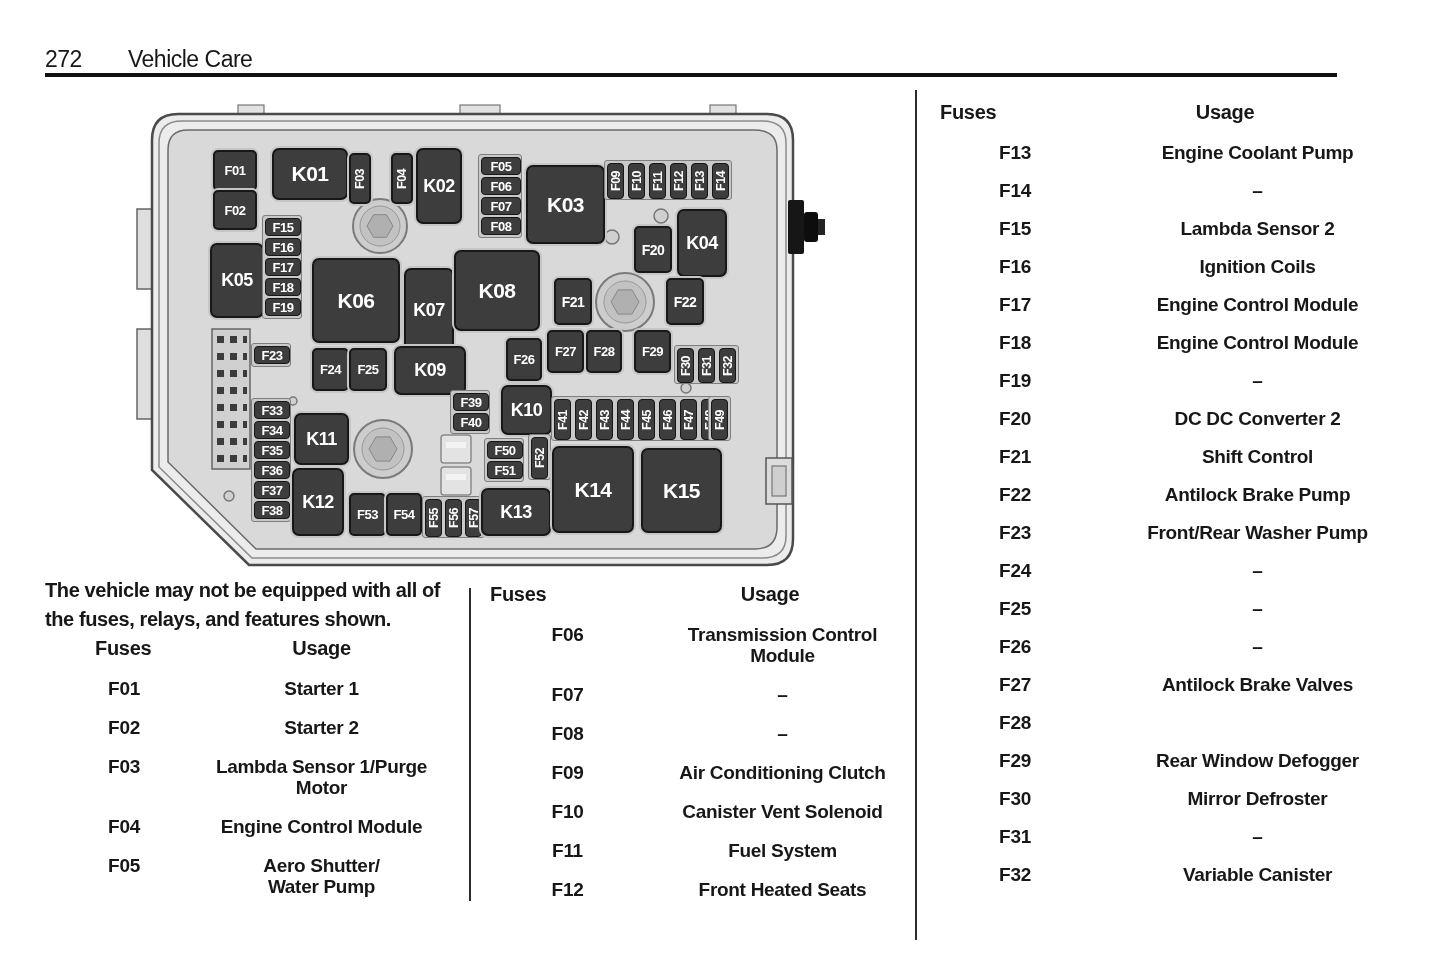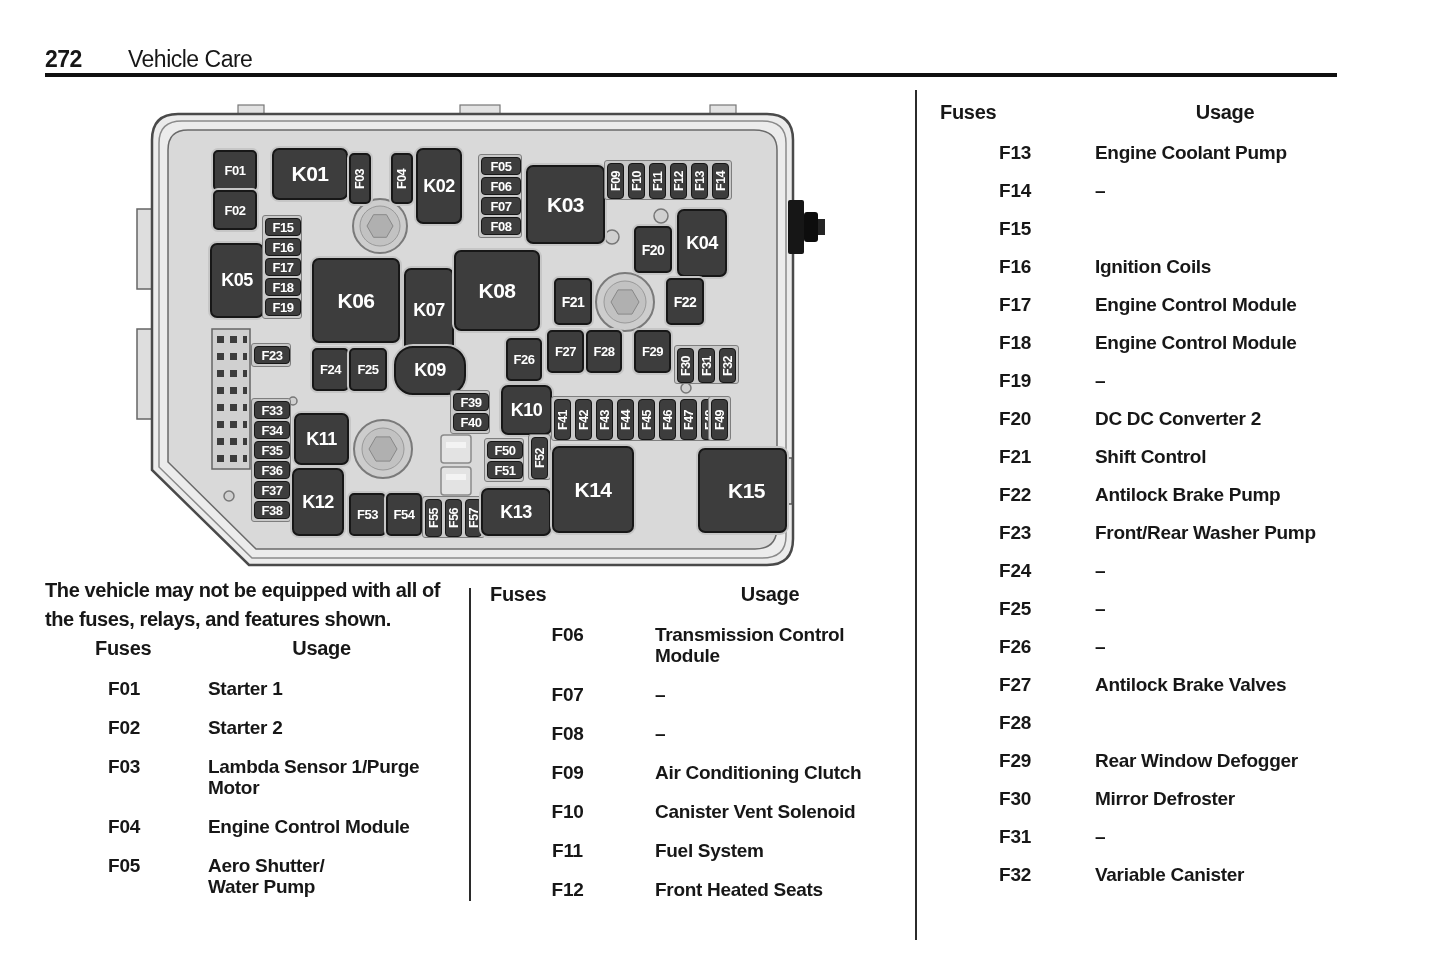--- a/index.html
+++ b/index.html
@@ -1,38 +1,38 @@
 <!DOCTYPE html>
 <html><head>
 <meta charset="utf-8">
 <style>
   html,body{margin:0;padding:0;background:#fff;}
   #page{position:relative;width:1445px;height:961px;background:#ffffff;overflow:hidden;
         font-family:"Liberation Sans",sans-serif;color:#171717;}
 
   
-  .pg-num{position:absolute;left:45px;top:46px;font-size:23px;font-weight:700;letter-spacing:-0.5px;}
+  .pg-num{position:absolute;left:45px;top:46px;font-size:23px;font-weight:400;letter-spacing:-0.5px;}
   .pg-title{position:absolute;left:128px;top:46px;font-size:23px;font-weight:400;letter-spacing:-0.5px;}
   .pg-rule{position:absolute;left:45px;top:73px;width:1292px;height:4px;background:#101010;}
 
   
   .note{position:absolute;left:45px;top:576px;width:420px;font-size:20px;font-weight:700;
         letter-spacing:-0.4px;line-height:29px;white-space:pre-line;}
 
   
   .vdiv{position:absolute;width:2px;background:#2b2b2b;}
   #div-mid{left:469px;top:588px;height:313px;}
   #div-right{left:915px;top:90px;height:850px;}
 
   
   .fuse-table{position:absolute;font-weight:700;letter-spacing:-0.3px;}
   .thead{display:grid;margin-bottom:18px;font-size:20px;line-height:24px;}
   .trow{display:grid;font-size:19px;line-height:21px;margin-bottom:17px;}
   .tcode{text-align:center;}
-  .tusage{white-space:pre-line;}
+  .tusage{white-space:pre-line;text-align:center;}
   #tbl-left{left:95px;top:636px;width:340px;}
   #tbl-left .thead,#tbl-left .trow{grid-template-columns:58px 1fr;}
   #tbl-left .tusage{padding-left:55px;}
   #tbl-left .th-usage{padding-left:55px;text-align:center;}
   #tbl-left .trow{margin-bottom:18px;}
   #tbl-mid{left:490px;top:582px;width:420px;}
   #tbl-mid .thead,#tbl-mid .trow{grid-template-columns:155px 1fr;}
   #tbl-mid .tusage{padding-left:10px;}
   #tbl-mid .th-usage{padding-left:10px;padding-right:25px;text-align:center;}
   #tbl-mid .trow{margin-bottom:18px;}
@@ -171,21 +171,21 @@
     <div class="comp relay big" style="left:304px;top:138px;width:82px;height:77px;">K08</div>
     <div class="comp fuse" style="left:404px;top:166px;width:34px;height:43px;font-size:14px;">F21</div>
     <div class="comp fuse" style="left:516px;top:166px;width:34px;height:43px;font-size:14px;">F22</div>
 
     <div class="stack" style="left:101px;top:231px;width:40px;">
       <div class="comp fuse" style="position:static;width:100%;height:16px;border-width:1.5px;box-shadow:none;">F23</div>
     </div>
 
     <div class="comp fuse" style="left:162px;top:236px;width:33px;height:39px;">F24</div>
     <div class="comp fuse" style="left:199px;top:236px;width:34px;height:39px;">F25</div>
-    <div class="comp relay" style="left:244px;top:234px;width:68px;height:45px;border-radius:19px;">K09</div>
+    <div class="comp relay" style="left:244px;top:234px;width:68px;height:45px;">K09</div>
     <div class="comp fuse" style="left:356px;top:226px;width:32px;height:39px;">F26</div>
     <div class="comp fuse" style="left:397px;top:218px;width:33px;height:39px;">F27</div>
     <div class="comp fuse" style="left:436px;top:218px;width:32px;height:39px;">F28</div>
     <div class="comp fuse" style="left:484px;top:218px;width:33px;height:39px;">F29</div>
 
     <div class="hrow" style="left:524px;top:233px;height:39px;">
 
     <div class="vfuse" style="height:33px;">F30</div>
         <div class="vfuse" style="height:33px;">F31</div>
         <div class="vfuse" style="height:33px;">F32</div>
@@ -243,21 +243,21 @@
 
     <div class="hrow" style="left:272px;top:384px;height:42px;gap:3px;">
 
     <div class="vfuse" style="height:36px;">F55</div>
         <div class="vfuse" style="height:36px;">F56</div>
         <div class="vfuse" style="height:36px;">F57</div>
       </div>
 
     <div class="comp relay" style="left:331px;top:376px;width:66px;height:44px;">K13</div>
     <div class="comp relay big" style="left:402px;top:334px;width:78px;height:83px;">K14</div>
-    <div class="comp relay big" style="left:548px;top:336px;width:77px;height:81px;padding-left:8px;">K15</div>
+    <div class="comp relay big" style="left:491px;top:336px;width:77px;height:81px;">K15</div>
   </div>
 
   <div class="note">The vehicle may not be equipped with all of
 the fuses, relays, and features shown.</div>
 
   <div class="vdiv" id="div-mid"></div>
   <div class="vdiv" id="div-right"></div>
 
   <div class="fuse-table" id="tbl-left">
     <div class="thead">
@@ -352,20 +352,21 @@
           <span class="tusage">Engine Coolant Pump</span>
         </div>
 
         <div class="trow">
           <span class="tcode">F14</span>
           <span class="tusage">–</span>
         </div>
 
         <div class="trow">
           <span class="tcode">F15</span>
+          <span class="tusage">Lambda Sensor 2</span>
         </div>
 
         <div class="trow">
           <span class="tcode">F16</span>
           <span class="tusage">Ignition Coils</span>
         </div>
 
         <div class="trow">
           <span class="tcode">F17</span>
           <span class="tusage">Engine Control Module</span>

